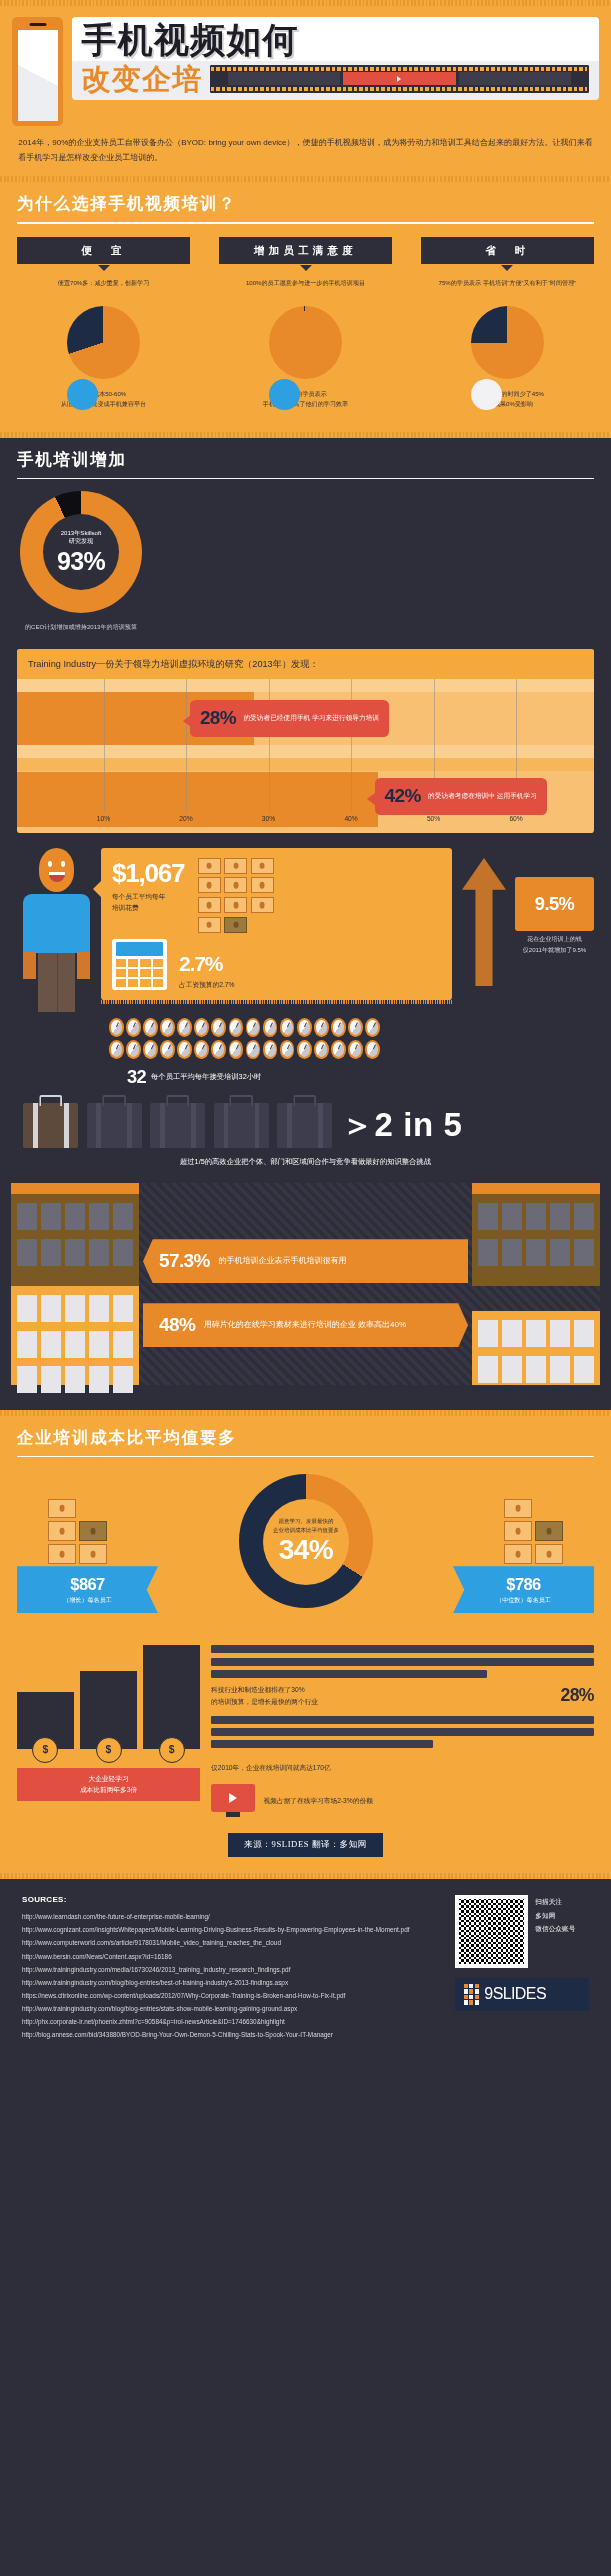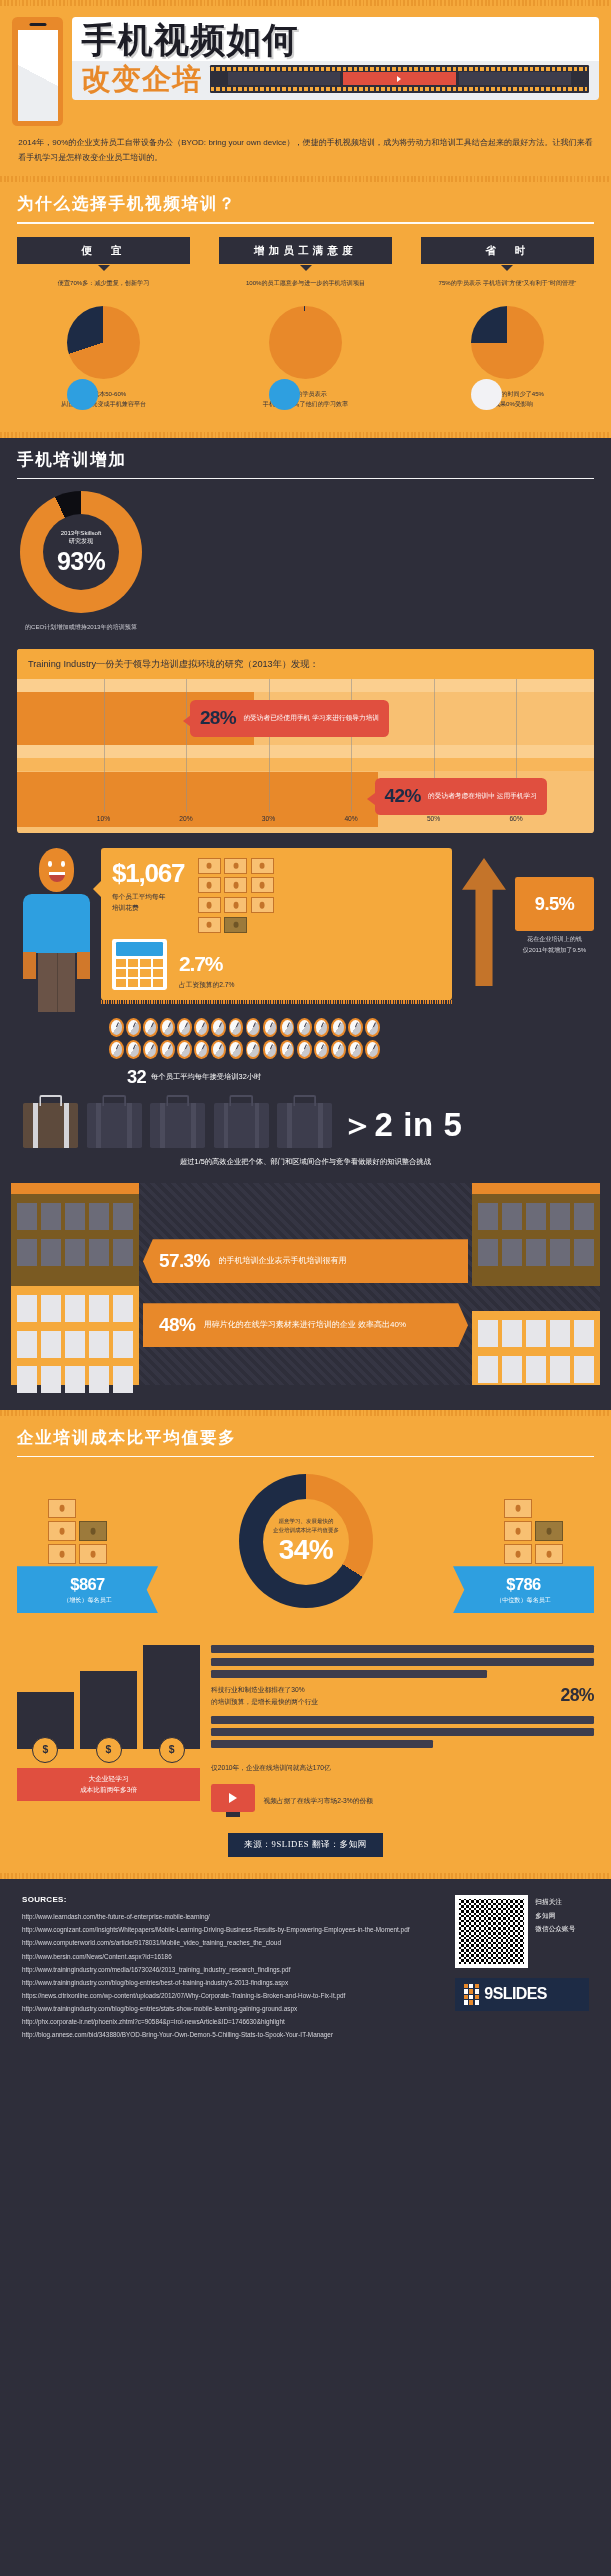--- a/index.html
+++ b/index.html
@@ -317,21 +317,21 @@
       repeating-linear-gradient(90deg,#000 0 2.4px,#fff 2.4px 4.9px),
       repeating-linear-gradient(0deg,#000 0 2.4px,#fff 2.4px 4.9px);
     background-blend-mode:difference;
   }
   .qrtxt { font-size:6.7px; color:#fff; line-height:2; }
   .logo9 { margin-top:9.8px; background:#1d2b45; padding:6.1px 8.6px; display:flex; align-items:center; gap:5.5px; }
   .logo9 .grid { display:grid; grid-template-columns:repeat(3,4.3px); gap:1.2px; }
   .logo9 .grid i { display:block; width:4.3px; height:4.3px; background:#e8892a; }
   .logo9 .grid i:nth-child(2), .logo9 .grid i:nth-child(4), .logo9 .grid i:nth-child(6),
   .logo9 .grid i:nth-child(8), .logo9 .grid i:nth-child(10), .logo9 .grid i:nth-child(12) { background:#fff; }
-  .logo9 .name { font-size:16px; font-weight:bold; color:#fff; letter-spacing:-0.6px; }
+  .logo9 .name { font-size:16px; font-weight:normal; color:#fff; letter-spacing:-0.6px; }
 </style>
 </head>
 <body>
 
 <div class="page">
 
   <div class="band-orange">
     <div class="stitch"></div>
 
     <div class="header">

